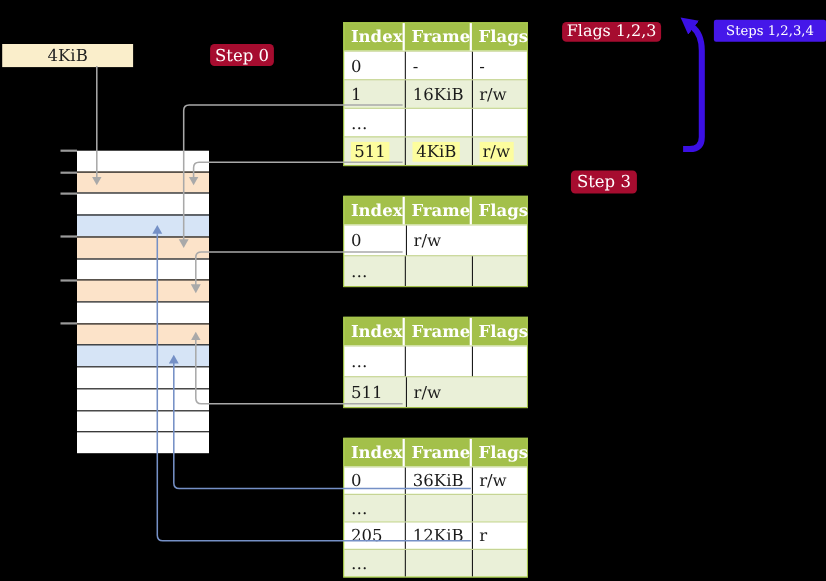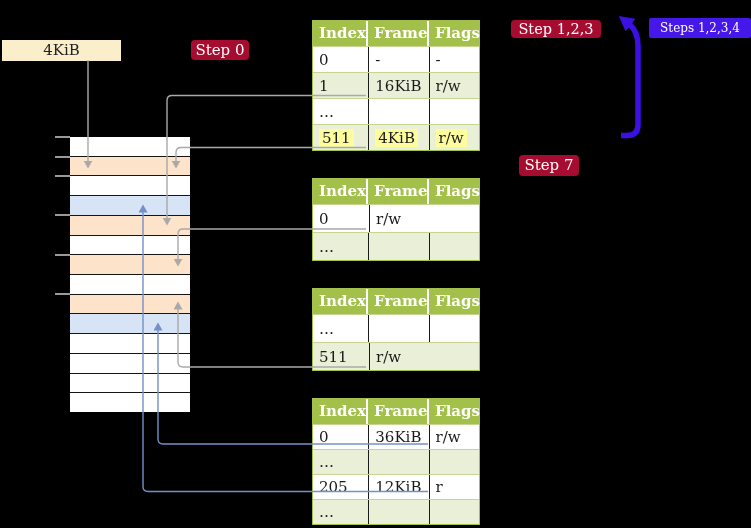--- a/index.html
+++ b/index.html
@@ -53,23 +53,23 @@
   
   #arrows{position:absolute;left:0;top:0;z-index:3;pointer-events:none;}
 </style>
 </head>
 <body>
 
 <div id="stage">
 
   <div class="plabel" id="lbl-4kib">4KiB</div>
   <div class="badge red" id="b-step0">Step 0</div>
-  <div class="badge red" id="b-steps123">Step 1,2,3</div>
+  <div class="badge red" id="b-steps123">Flags 1,2,3</div>
   <div class="badge blue" id="b-steps1234">Steps 1,2,3,4</div>
-  <div class="badge red" id="b-step4">Step 7</div>
+  <div class="badge red" id="b-step4">Step 3</div>
 
   <div id="memcol">
       <div class="mrow white"></div>
       <div class="mrow peach"></div>
       <div class="mrow white"></div>
       <div class="mrow blue"></div>
       <div class="mrow peach"></div>
       <div class="mrow white"></div>
       <div class="mrow peach"></div>
       <div class="mrow white"></div>

